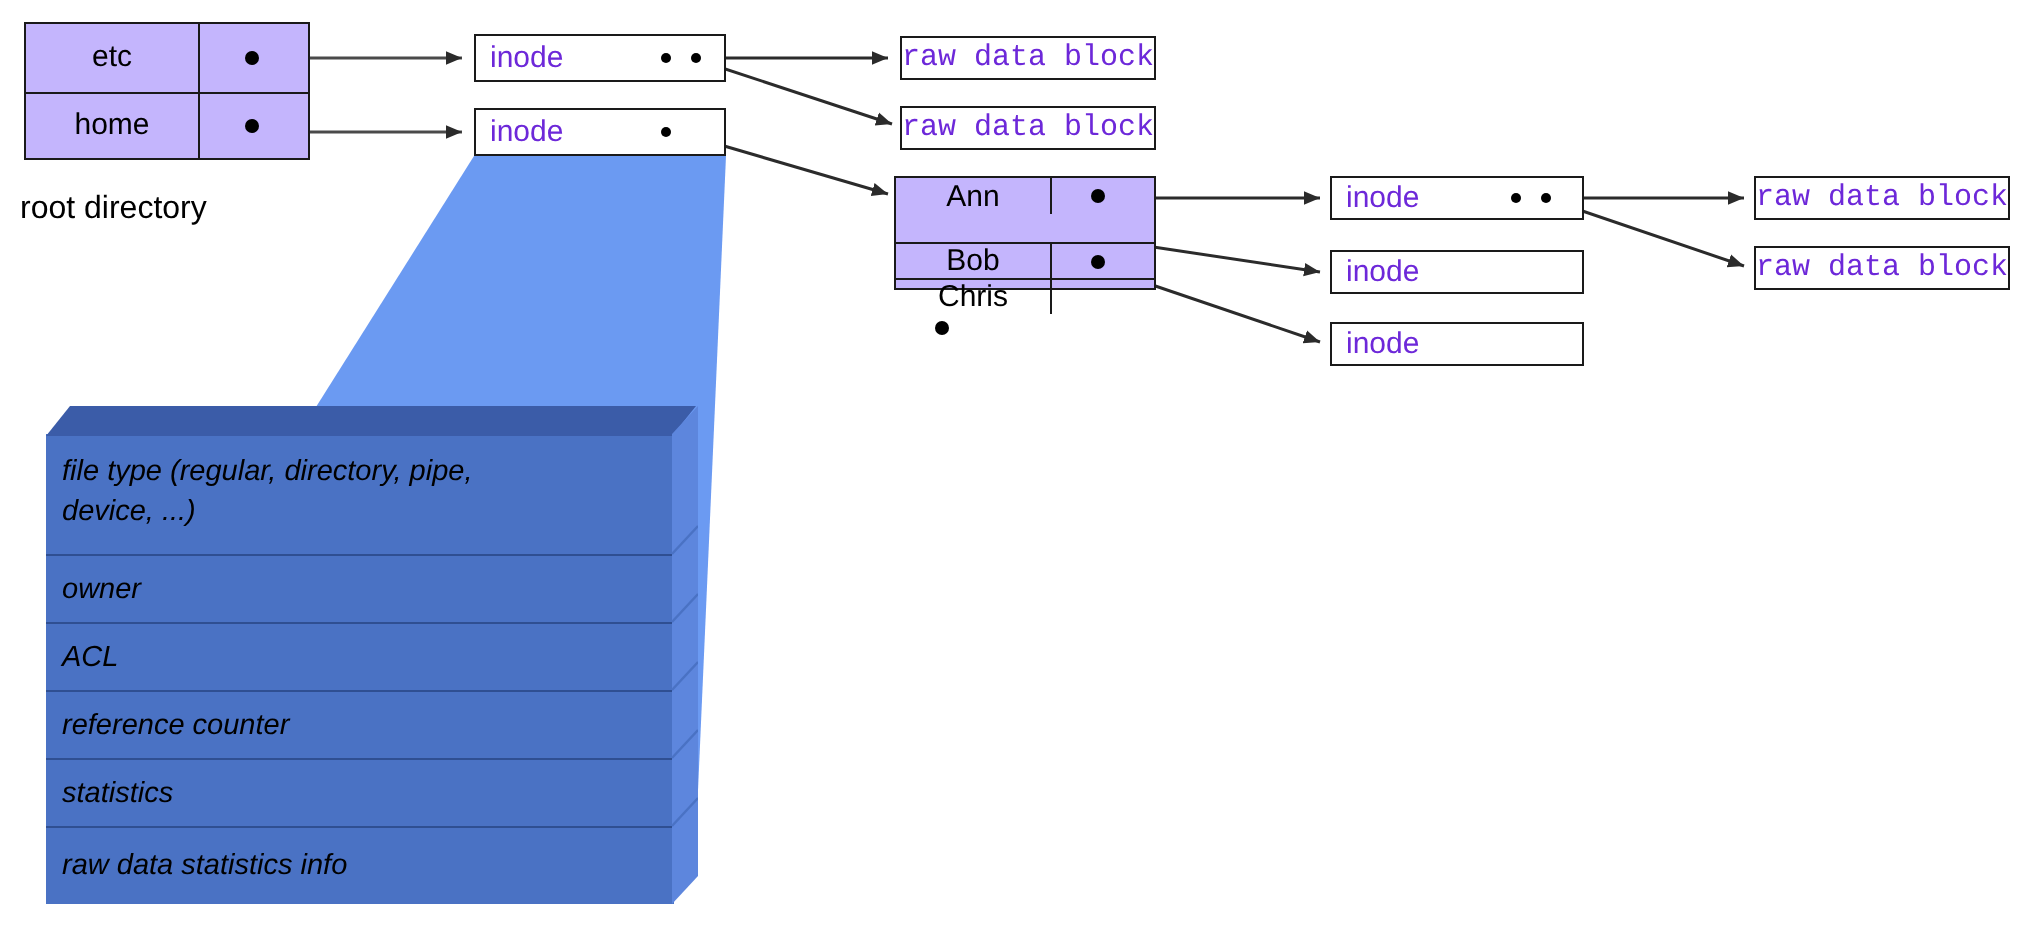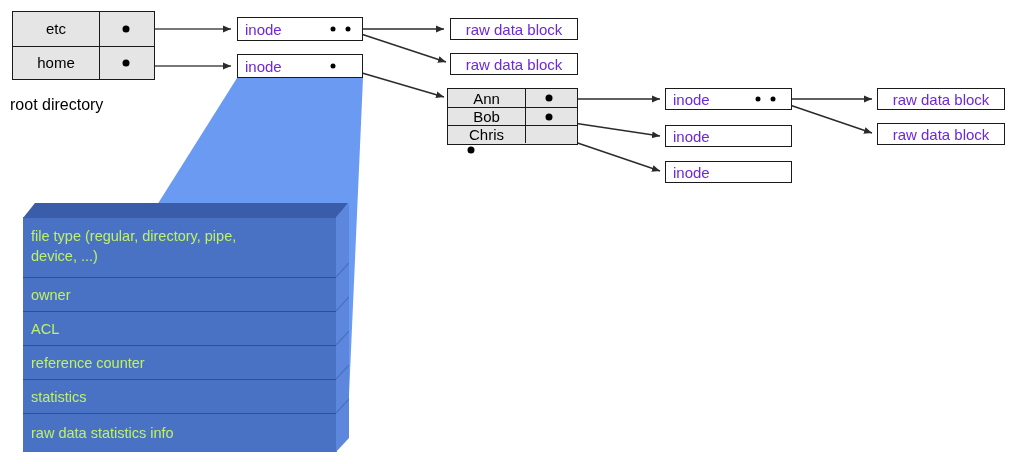--- a/index.html
+++ b/index.html
@@ -26,28 +26,28 @@
     font-size: 15px;
     color: #6d28d9;
     line-height: 1;
     z-index: 5;
   }
   .box .lbl {
     position: absolute;
     white-space: nowrap;
   }
   .lbl-left  { left: 7px;  top: 50%; transform: translateY(-50%); }
-  .lbl-center{ left: 50%;  top: 50%; transform: translate(-50%,-50%); }
+  .lbl-center{ left: 50%;  top: 50%; transform: translate(-50%,-50%); font-family: Liberation Mono, monospace; }
 
   
   .dirtable {
     position: absolute;
     box-sizing: border-box;
     border: 1.5px solid #1a1a1a;
-    background: #e5e5e5;
+    background: #c4b5fd;
     z-index: 5;
   }
   .dirrow {
     position: relative;
     box-sizing: border-box;
     display: flex;
   }
   .dirrow + .dirrow { border-top: 1.5px solid #1a1a1a; }
   .dircell-name {
     box-sizing: border-box;
@@ -104,25 +104,26 @@
     position: absolute;
     left: 0;
     top: 14px;
     width: 314px;
     height: 235px;
     background: #4a72c4;
   }
   .drow {
     position: relative;
     box-sizing: border-box;
-    color: #bef264;
+    color: #000000;
     font-size: 14.5px;
     padding: 0 8px;
     display: flex;
     align-items: center;
+    font-style: italic;
   }
   .drow + .drow { border-top: 1.5px solid #2f4f92; }
   .drow.two-line { align-items: center; }
   .drow.two-line span { display: block; line-height: 1.35; }
 
   #detail-top {
     position: absolute;
     left: 0;
     top: 0;
     width: 325px;
@@ -223,21 +224,21 @@
     <span class="lbl lbl-center">raw data block</span>
   </div>
 
   <div class="dirtable" style="left:447px; top:88px; width:131px; height:57px;">
     <div class="dirrow" style="height:18px;">
       <div class="dircell-name" style="width:78px;">Ann</div>
       <div class="dircell-ptr">
         <span class="dot" style="left:23px; top:50%;"></span>
       </div>
     </div>
-    <div class="dirrow" style="height:18px;">
+    <div class="dirrow" style="height:18px;margin-top:14px;">
       <div class="dircell-name" style="width:78px;">Bob</div>
       <div class="dircell-ptr">
         <span class="dot" style="left:23px; top:50%;"></span>
       </div>
     </div>
     <div class="dirrow" style="height:32px;flex-direction:column;">
       <div class="dircell-name" style="width:78px;">Chris</div>
       <div class="dircell-ptr">
         <span class="dot" style="left:23px; top:50%;"></span>
       </div>

